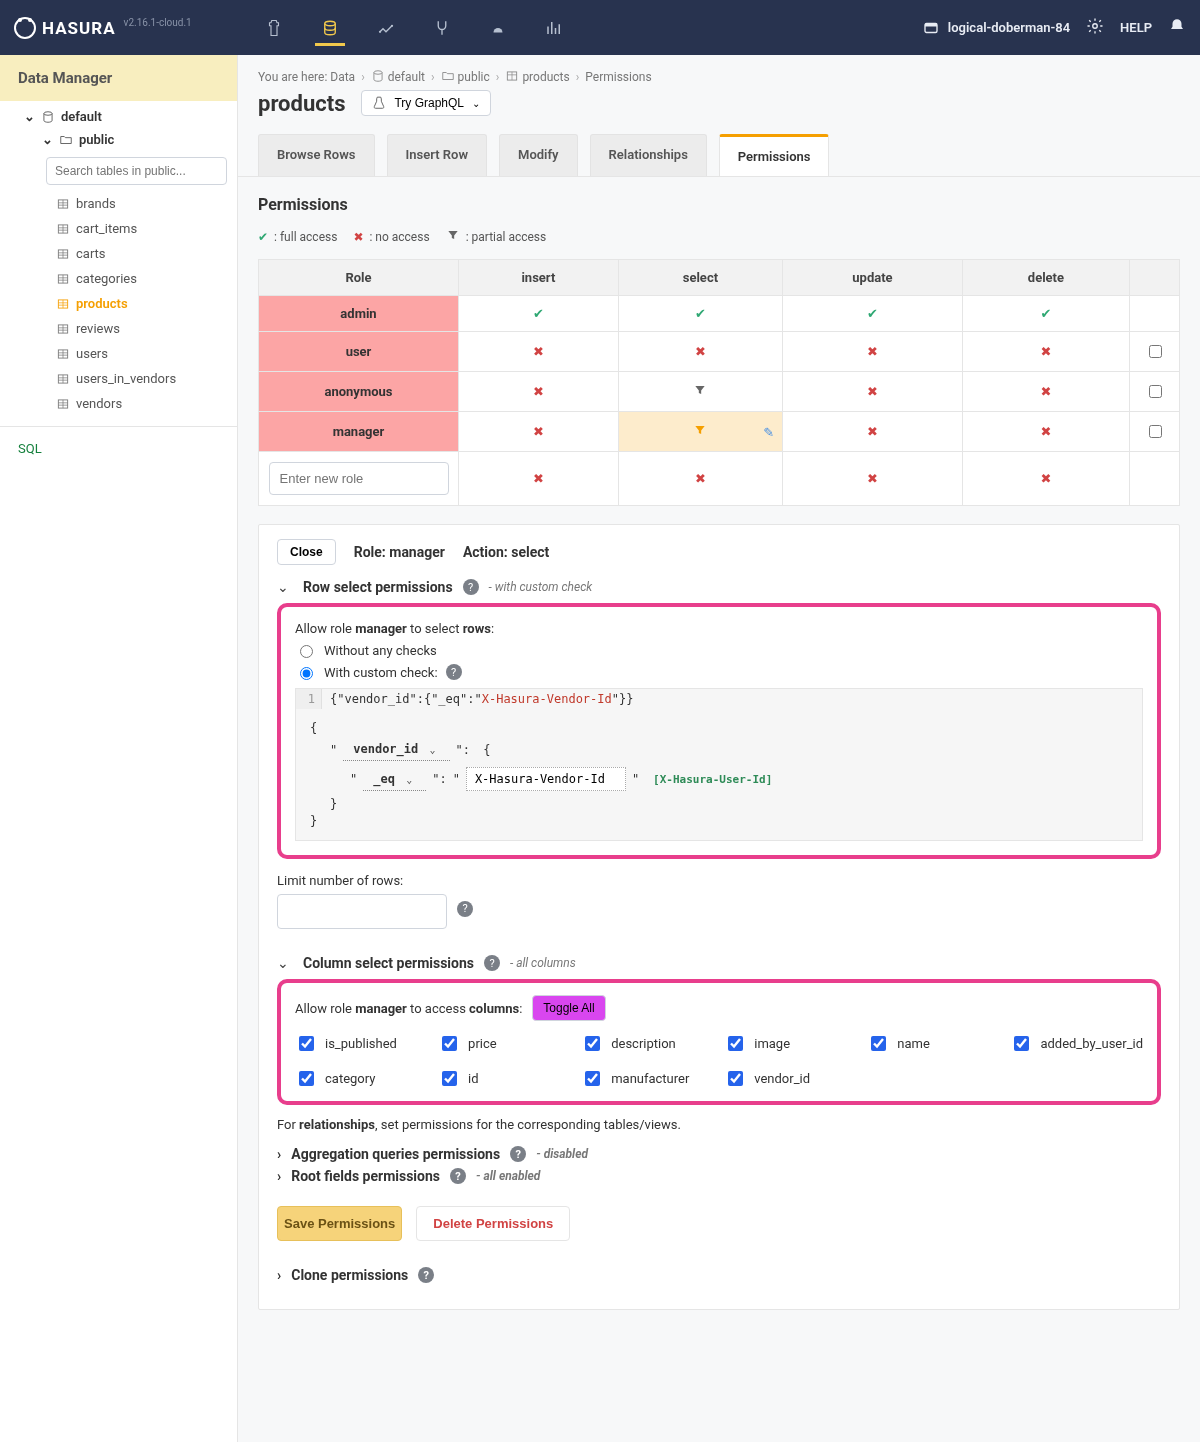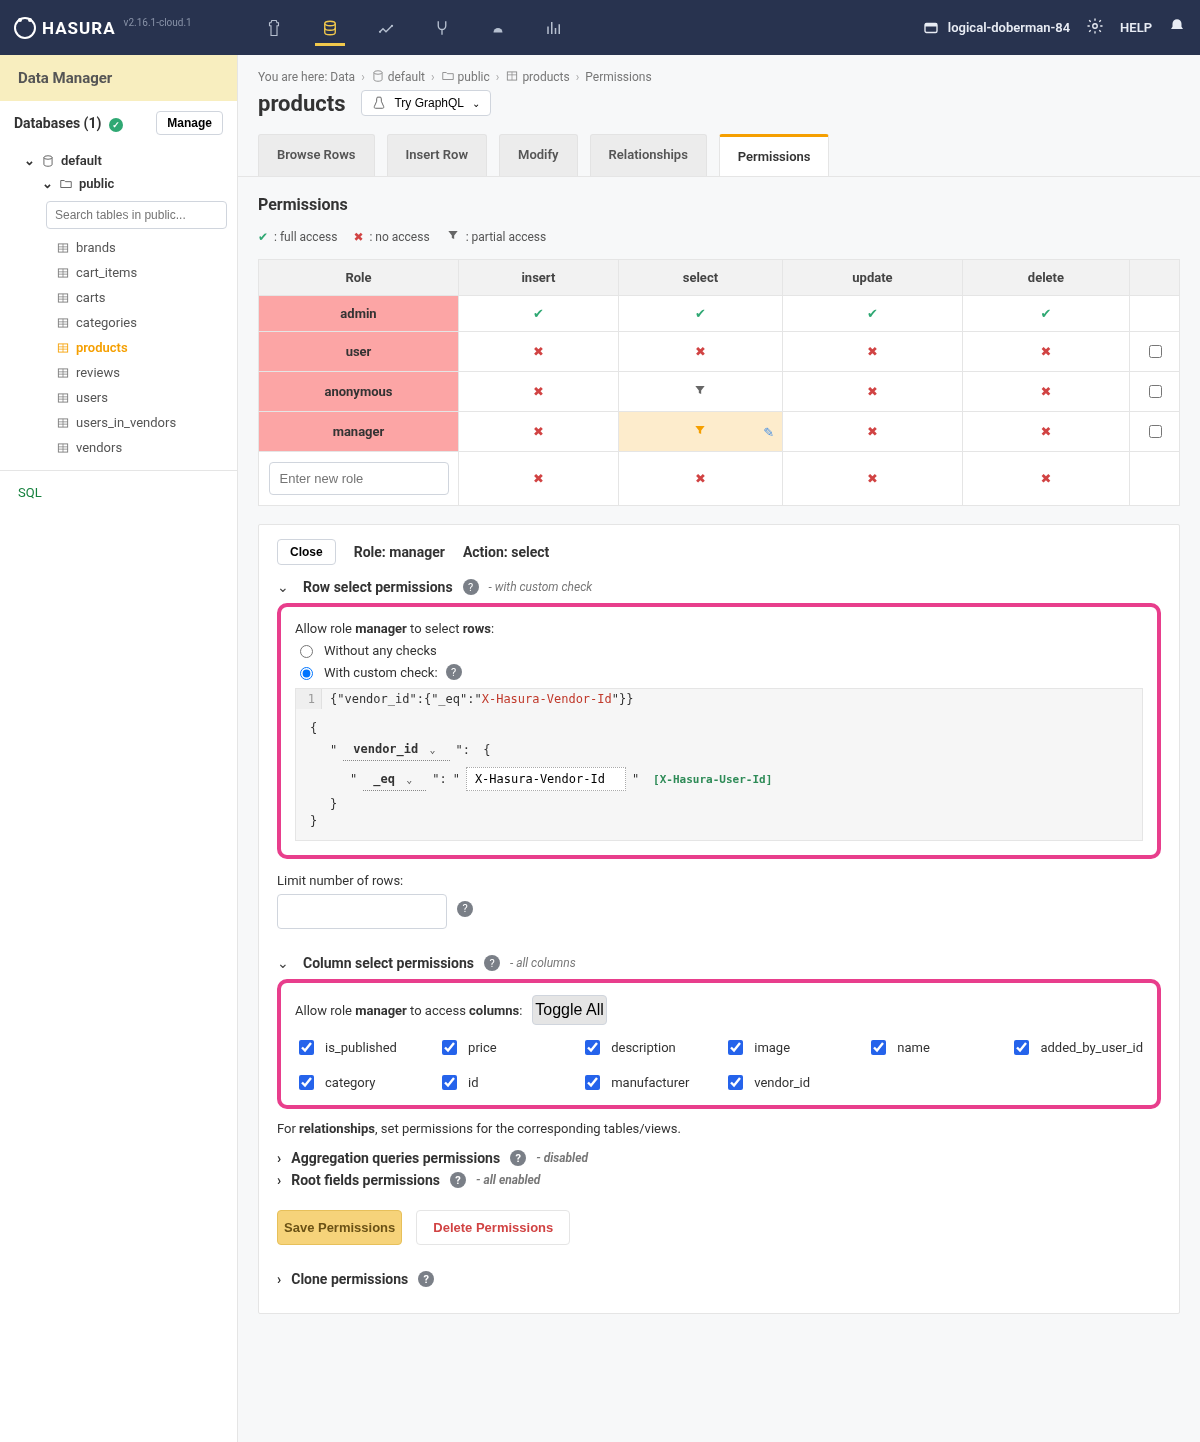--- a/index.html
+++ b/index.html
@@ -252,22 +252,22 @@
   .limit-box { margin-top: 14px; font-size:13px; }
   .limit-box input {
     border:1px solid #d0d5dd; border-radius:4px; padding:9px; width:170px; margin-top:6px;
   }
 
   .cols-grid { display:grid; grid-template-columns: repeat(6, 1fr); gap: 14px 18px; margin-top:12px; }
   .col-check { display:flex; align-items:center; gap:8px; font-size:13px; color:#333; white-space:nowrap;}
   .col-check input { accent-color:#2563eb; width:15px; height:15px;}
 
   .toggle-all {
-    border:1px solid #d0d5dd; border-radius:4px; padding:5px 2px; font-size:16px;
-    background:#e5e5e5; cursor:pointer; margin-left:10px;
+    border:1px solid #d0d5dd; border-radius:4px; padding:5px 10px; font-size:12px;
+    background:#d946ef; cursor:pointer; margin-left:10px;
   }
   .relationships-note { font-size:13px; color:#333; margin-top:12px; }
 
   .actions-row { display:flex; gap:14px; margin-top:22px; }
   .btn-save {
     background:#f6d37a; border:1px solid #e7c05a; color:#6b5215;
     padding:9px 6px; border-radius:4px; font-weight:600; cursor:pointer; font-size:13px;
   }
   .btn-del {
     background:#fff; border:1px solid #e5e5e5; color:#d14343; padding:9px 16px;
@@ -340,27 +340,20 @@
     <span><svg class="ti" viewBox="0 0 24 24">
           <path d="M12 3a6 6 0 016 6v4l2 3H4l2-3V9a6 6 0 016-6z" fill="#e8ecf4"></path>
         </svg></span>
   </div>
 </div>
 
 <div class="shell">
 
   <aside class="sidebar">
     <div class="sidebar-title">Data Manager</div>
-    <div class="db-header">
-      <span>
-        <span style="font-weight:700">Databases (1)</span>
-        <span class="ok-dot">✓</span>
-      </span>
-      <button class="manage-btn">Manage</button>
-    </div>
     <div class="tree">
       <div class="node">
         <span>⌄</span>
         <svg class="ti-s" viewBox="0 0 24 24">
             <ellipse cx="12" cy="6" rx="7" ry="3" fill="none" stroke="#555" stroke-width="1.5"></ellipse>
             <path d="M5 6v12c0 1.7 3.1 3 7 3s7-1.3 7-3V6" fill="none" stroke="#555" stroke-width="1.5"></path>
           </svg>
         <span>default</span>
       </div>
       <div class="node schema">

